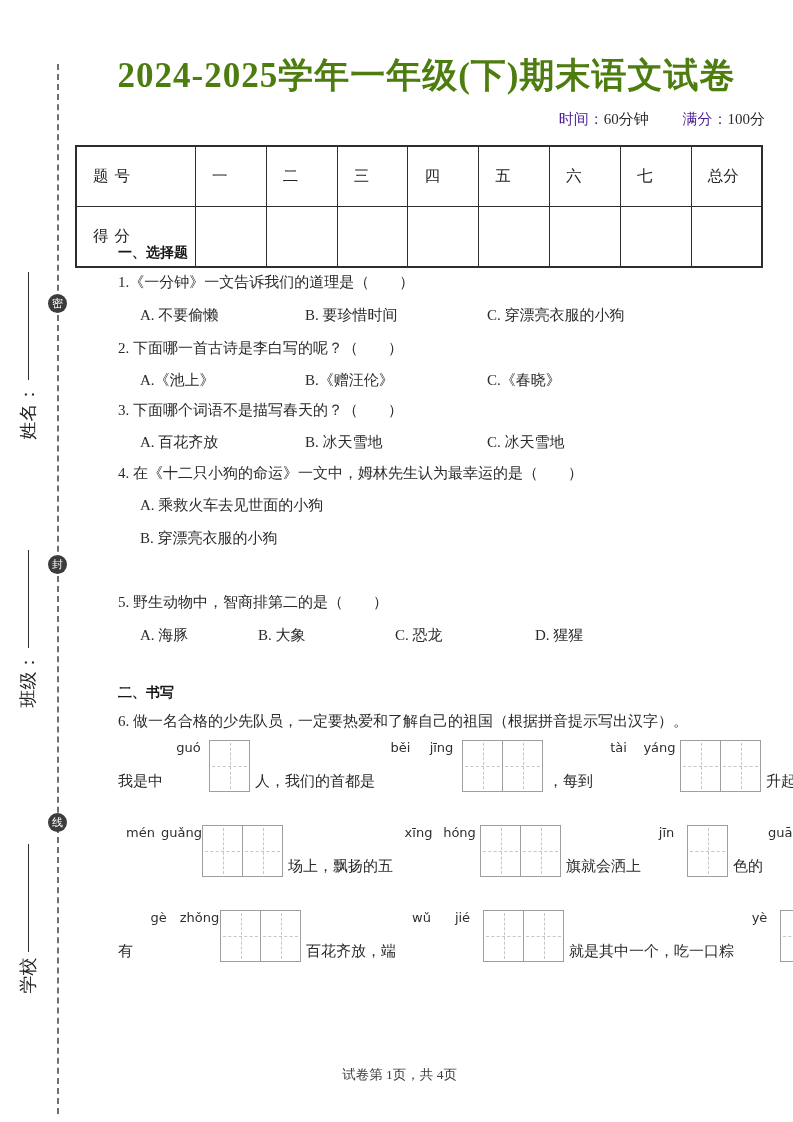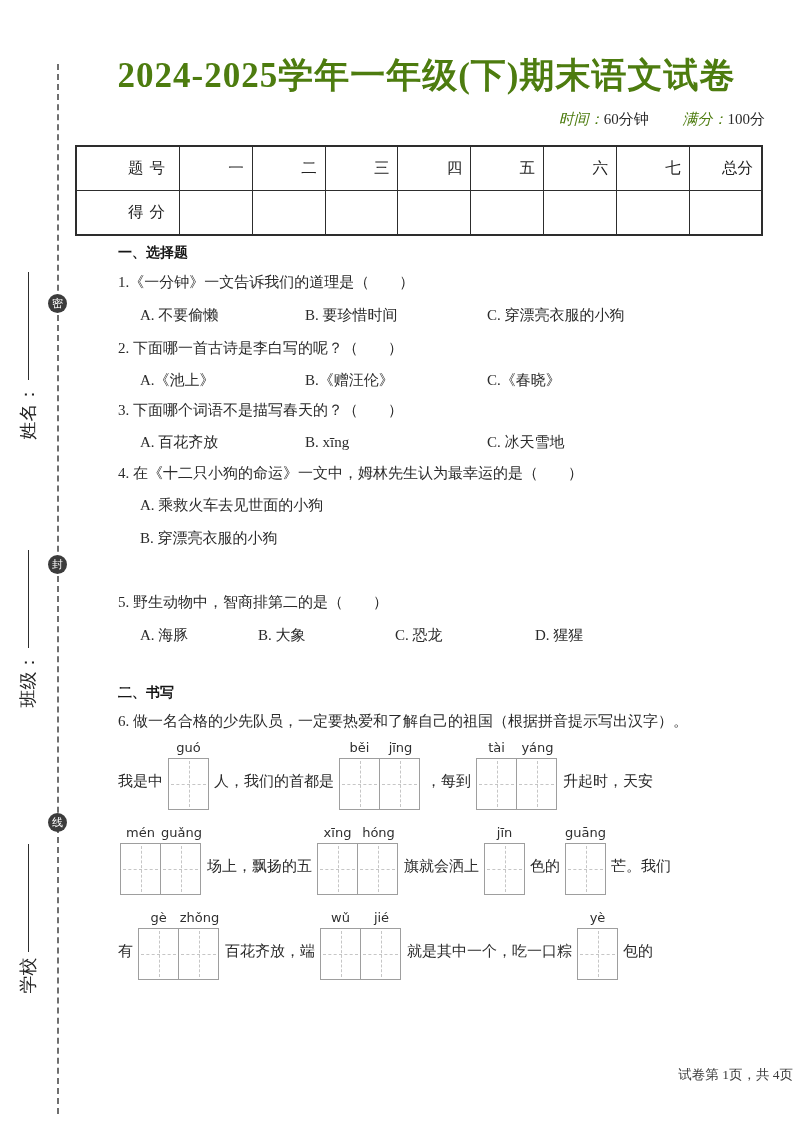--- a/index.html
+++ b/index.html
@@ -16,54 +16,54 @@
         text-align:center;font-family:"Liberation Sans","DejaVu Sans",sans-serif;}
   .mlabel{position:absolute;height:22px;display:flex;align-items:center;
           justify-content:center;transform:rotate(-90deg);
           font-size:18px;color:#222;white-space:nowrap;}
   .mlabel .blank{display:inline-block;height:0;border-bottom:1.5px solid #2e2e2e;
                  margin-left:5px;}
   
   .title{position:absolute;left:80px;right:20px;top:52px;text-align:center;
          font-size:35px;font-weight:bold;color:#4d7c0f;letter-spacing:1px;}
   .meta{position:absolute;right:28px;top:110px;font-size:15px;}
-  .meta .lab{color:#4d7c0f;font-style:italic;}
+  .meta .lab{color:#4c1d95;}
   .meta .val{color:#2a2a2a;}
   .meta .grp+.grp{margin-left:30px;}
   
   table.score{position:absolute;left:75px;top:145px;width:688px;
               border-collapse:collapse;table-layout:fixed;
               border:2px solid #2d2d2d;font-size:15.5px;color:#222;}
   table.score th,table.score td{border:1.5px solid #2d2d2d;height:27px;
-              text-align:right;font-weight:normal;padding:8px;}
+              text-align:left;font-weight:normal;padding:16px;}
   table.score .c0{width:86px;letter-spacing:6px;}
   
   .line{position:absolute;left:118px;right:24px;font-size:15px;line-height:20px;}
   .line.h{font-weight:bold;font-size:14px;color:#161616;}
   .opt{position:absolute;top:0;white-space:nowrap;}
   .indent{padding-left:22px;}
   
   .wrow{position:absolute;left:118px;display:flex;align-items:flex-start;}
   .wrow>*+*{margin-left:5px;}
   .wtext{font-size:15px;line-height:20px;margin-top:31px;white-space:nowrap;}
-  .bgroup{display:flex;flex-direction:column;}
+  .bgroup{display:flex;flex-direction:row;}
   .prow{display:flex;height:18px;}
   .pin{display:inline-block;width:41px;text-align:center;
        font-family:"DejaVu Sans","Liberation Sans",sans-serif;
        font-size:13px;color:#2e2e2e;line-height:16px;}
   .brow{display:flex;}
   .wbox{width:41px;height:52px;border:1px solid #9e9e9e;position:relative;
         background:#fff;box-sizing:border-box;}
   .wbox+.wbox{margin-left:-1px;}
   .wbox .ch{position:absolute;left:2px;right:2px;top:50%;height:0;
             border-top:1px dashed #c6c6c6;}
   .wbox .cv{position:absolute;top:2px;bottom:2px;left:50%;width:0;
             border-left:1px dashed #c6c6c6;}
   
-  .footer{position:absolute;left:6px;right:0;top:1066px;text-align:right;
+  .footer{position:absolute;left:6px;right:0;top:1066px;text-align:center;
           font-size:13.5px;color:#3c3c3c;}
 </style>
 </head>
 <body>
 
 <div class="page">
 
   <div class="rail"></div>
   <div class="seal" style="top:294px">密</div>
   <div class="seal" style="top:555px">封</div>
@@ -127,21 +127,21 @@
   <div class="line" style="top:338px">2. 下面哪一首古诗是李白写的呢？（　　）</div>
   <div class="line" style="top:370px">
     <span class="opt" style="left:22px">A.《池上》</span>
     <span class="opt" style="left:187px">B.《赠汪伦》</span>
     <span class="opt" style="left:369px">C.《春晓》</span>
   </div>
 
   <div class="line" style="top:400px">3. 下面哪个词语不是描写春天的？（　　）</div>
   <div class="line" style="top:432px">
     <span class="opt" style="left:22px">A. 百花齐放</span>
-    <span class="opt" style="left:187px">B. xīng</span>
+    <span class="opt" style="left:187px">B. 冰天雪地</span>
     <span class="opt" style="left:369px">C. 冰天雪地</span>
   </div>
 
   <div class="line" style="top:463px">4. 在《十二只小狗的命运》一文中，姆林先生认为最幸运的是（　　）</div>
   <div class="line indent" style="top:495px">A. 乘救火车去见世面的小狗</div>
   <div class="line indent" style="top:528px">B. 穿漂亮衣服的小狗</div>
 
   <div class="line" style="top:592px">5. 野生动物中，智商排第二的是（　　）</div>
   <div class="line" style="top:625px">
     <span class="opt" style="left:22px">A. 海豚</span>

